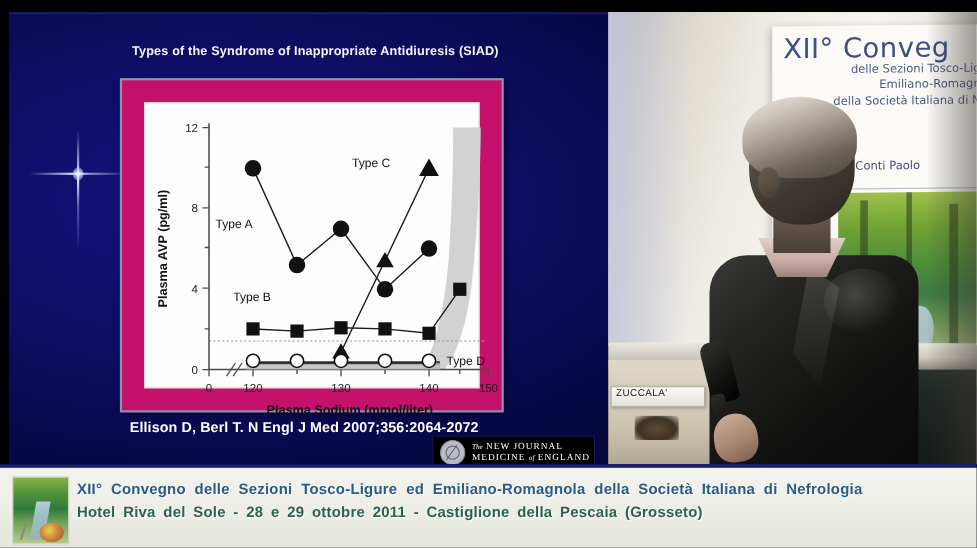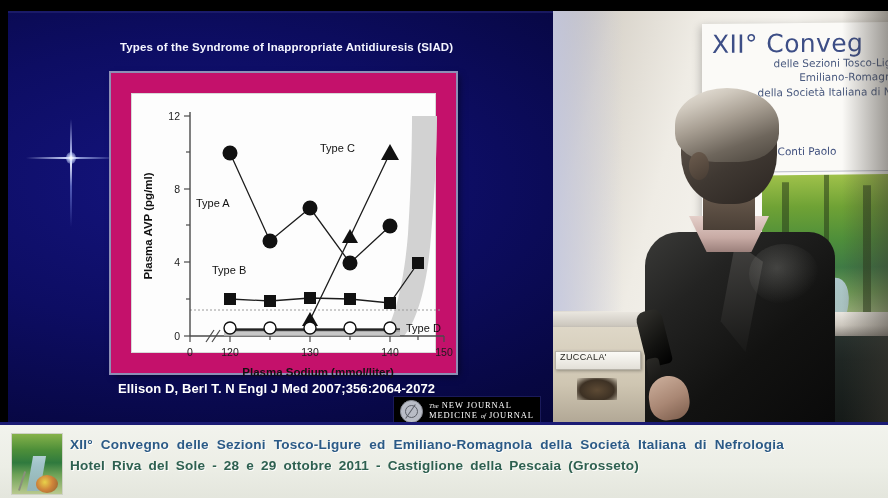--- a/index.html
+++ b/index.html
@@ -270,21 +270,21 @@
         </div>
       </div>
     </div>
 
     <div class="citation">Ellison D, Berl T. N Engl J Med 2007;356:2064-2072</div>
 
     <div class="nejm">
       <div class="nejm-seal"></div>
       <div class="nejm-txt">
         <div class="nejm-l1"><i>The</i> <span>NEW JOURNAL</span></div>
-        <div class="nejm-l2"><span>MEDICINE</span> <i>of</i> <span>JOURNAL</span></div>
+        <div class="nejm-l2"><span>MEDICINE</span> <i>of</i> <span>ENGLAND</span></div>
       </div>
     </div>
   </div>
 
   <div class="photo">
     <div class="wall"></div>
     <div class="wall-left-glow"></div>
 
     <div class="banner">
       <div class="banner-inner">

